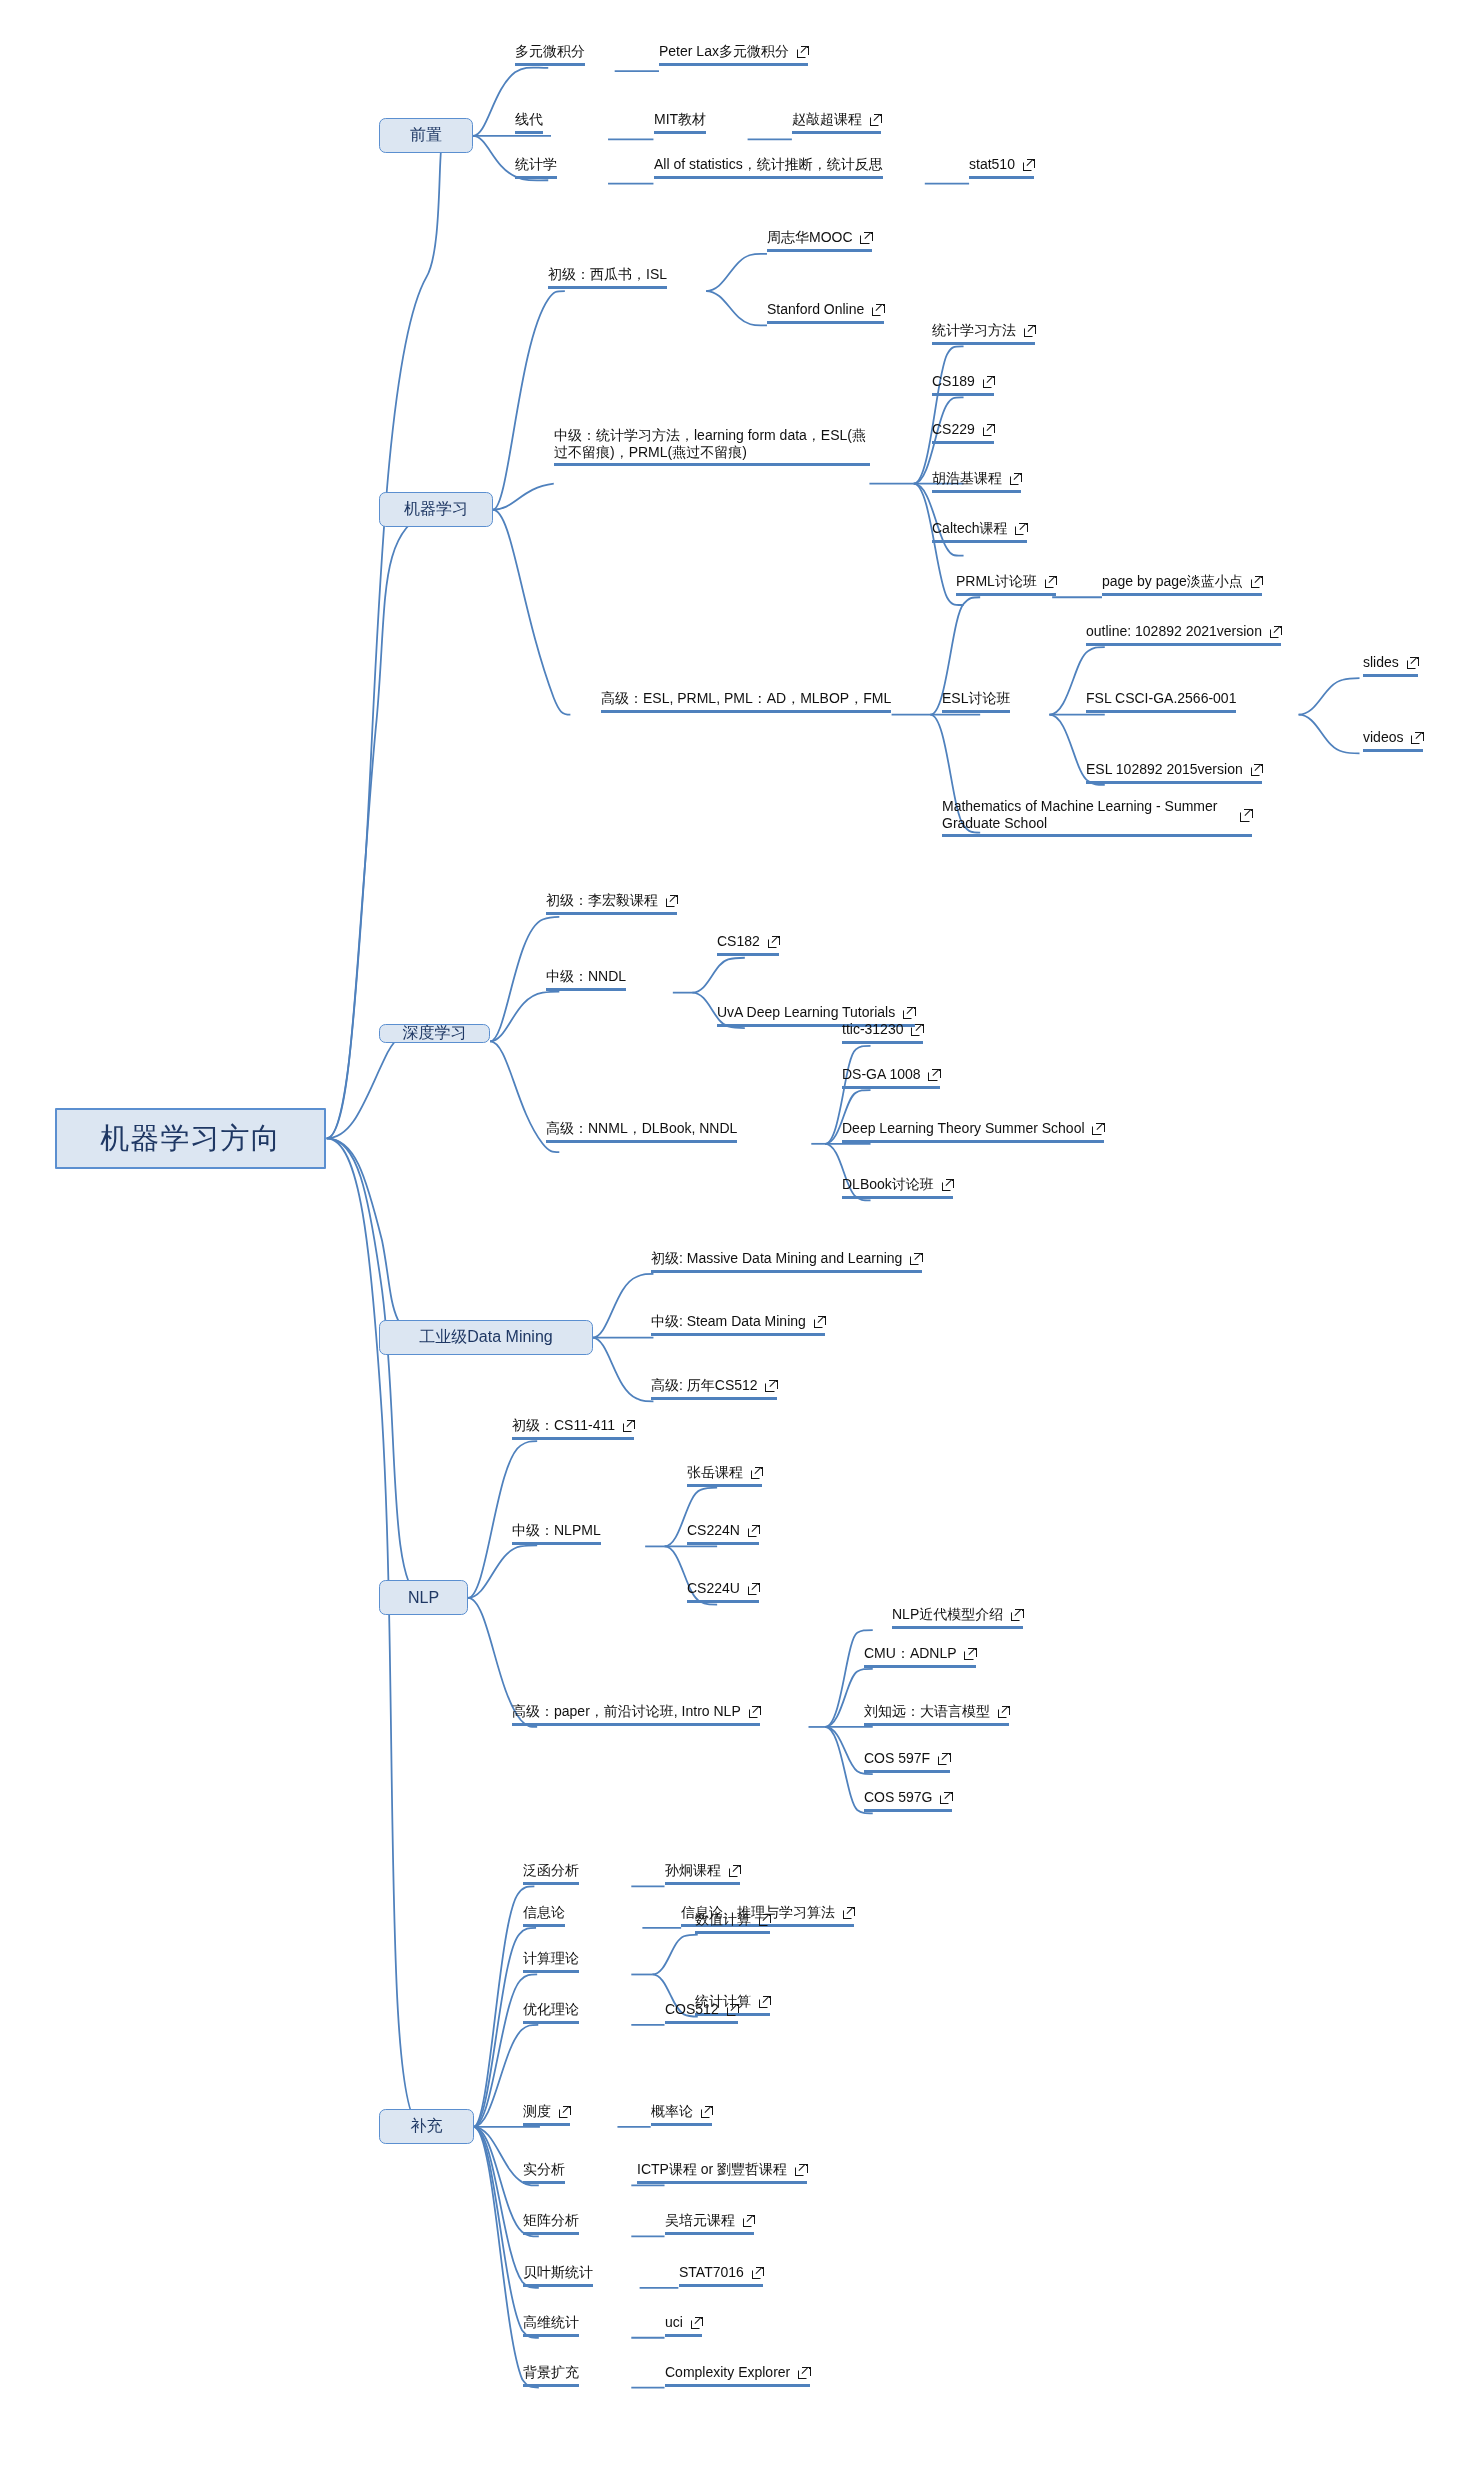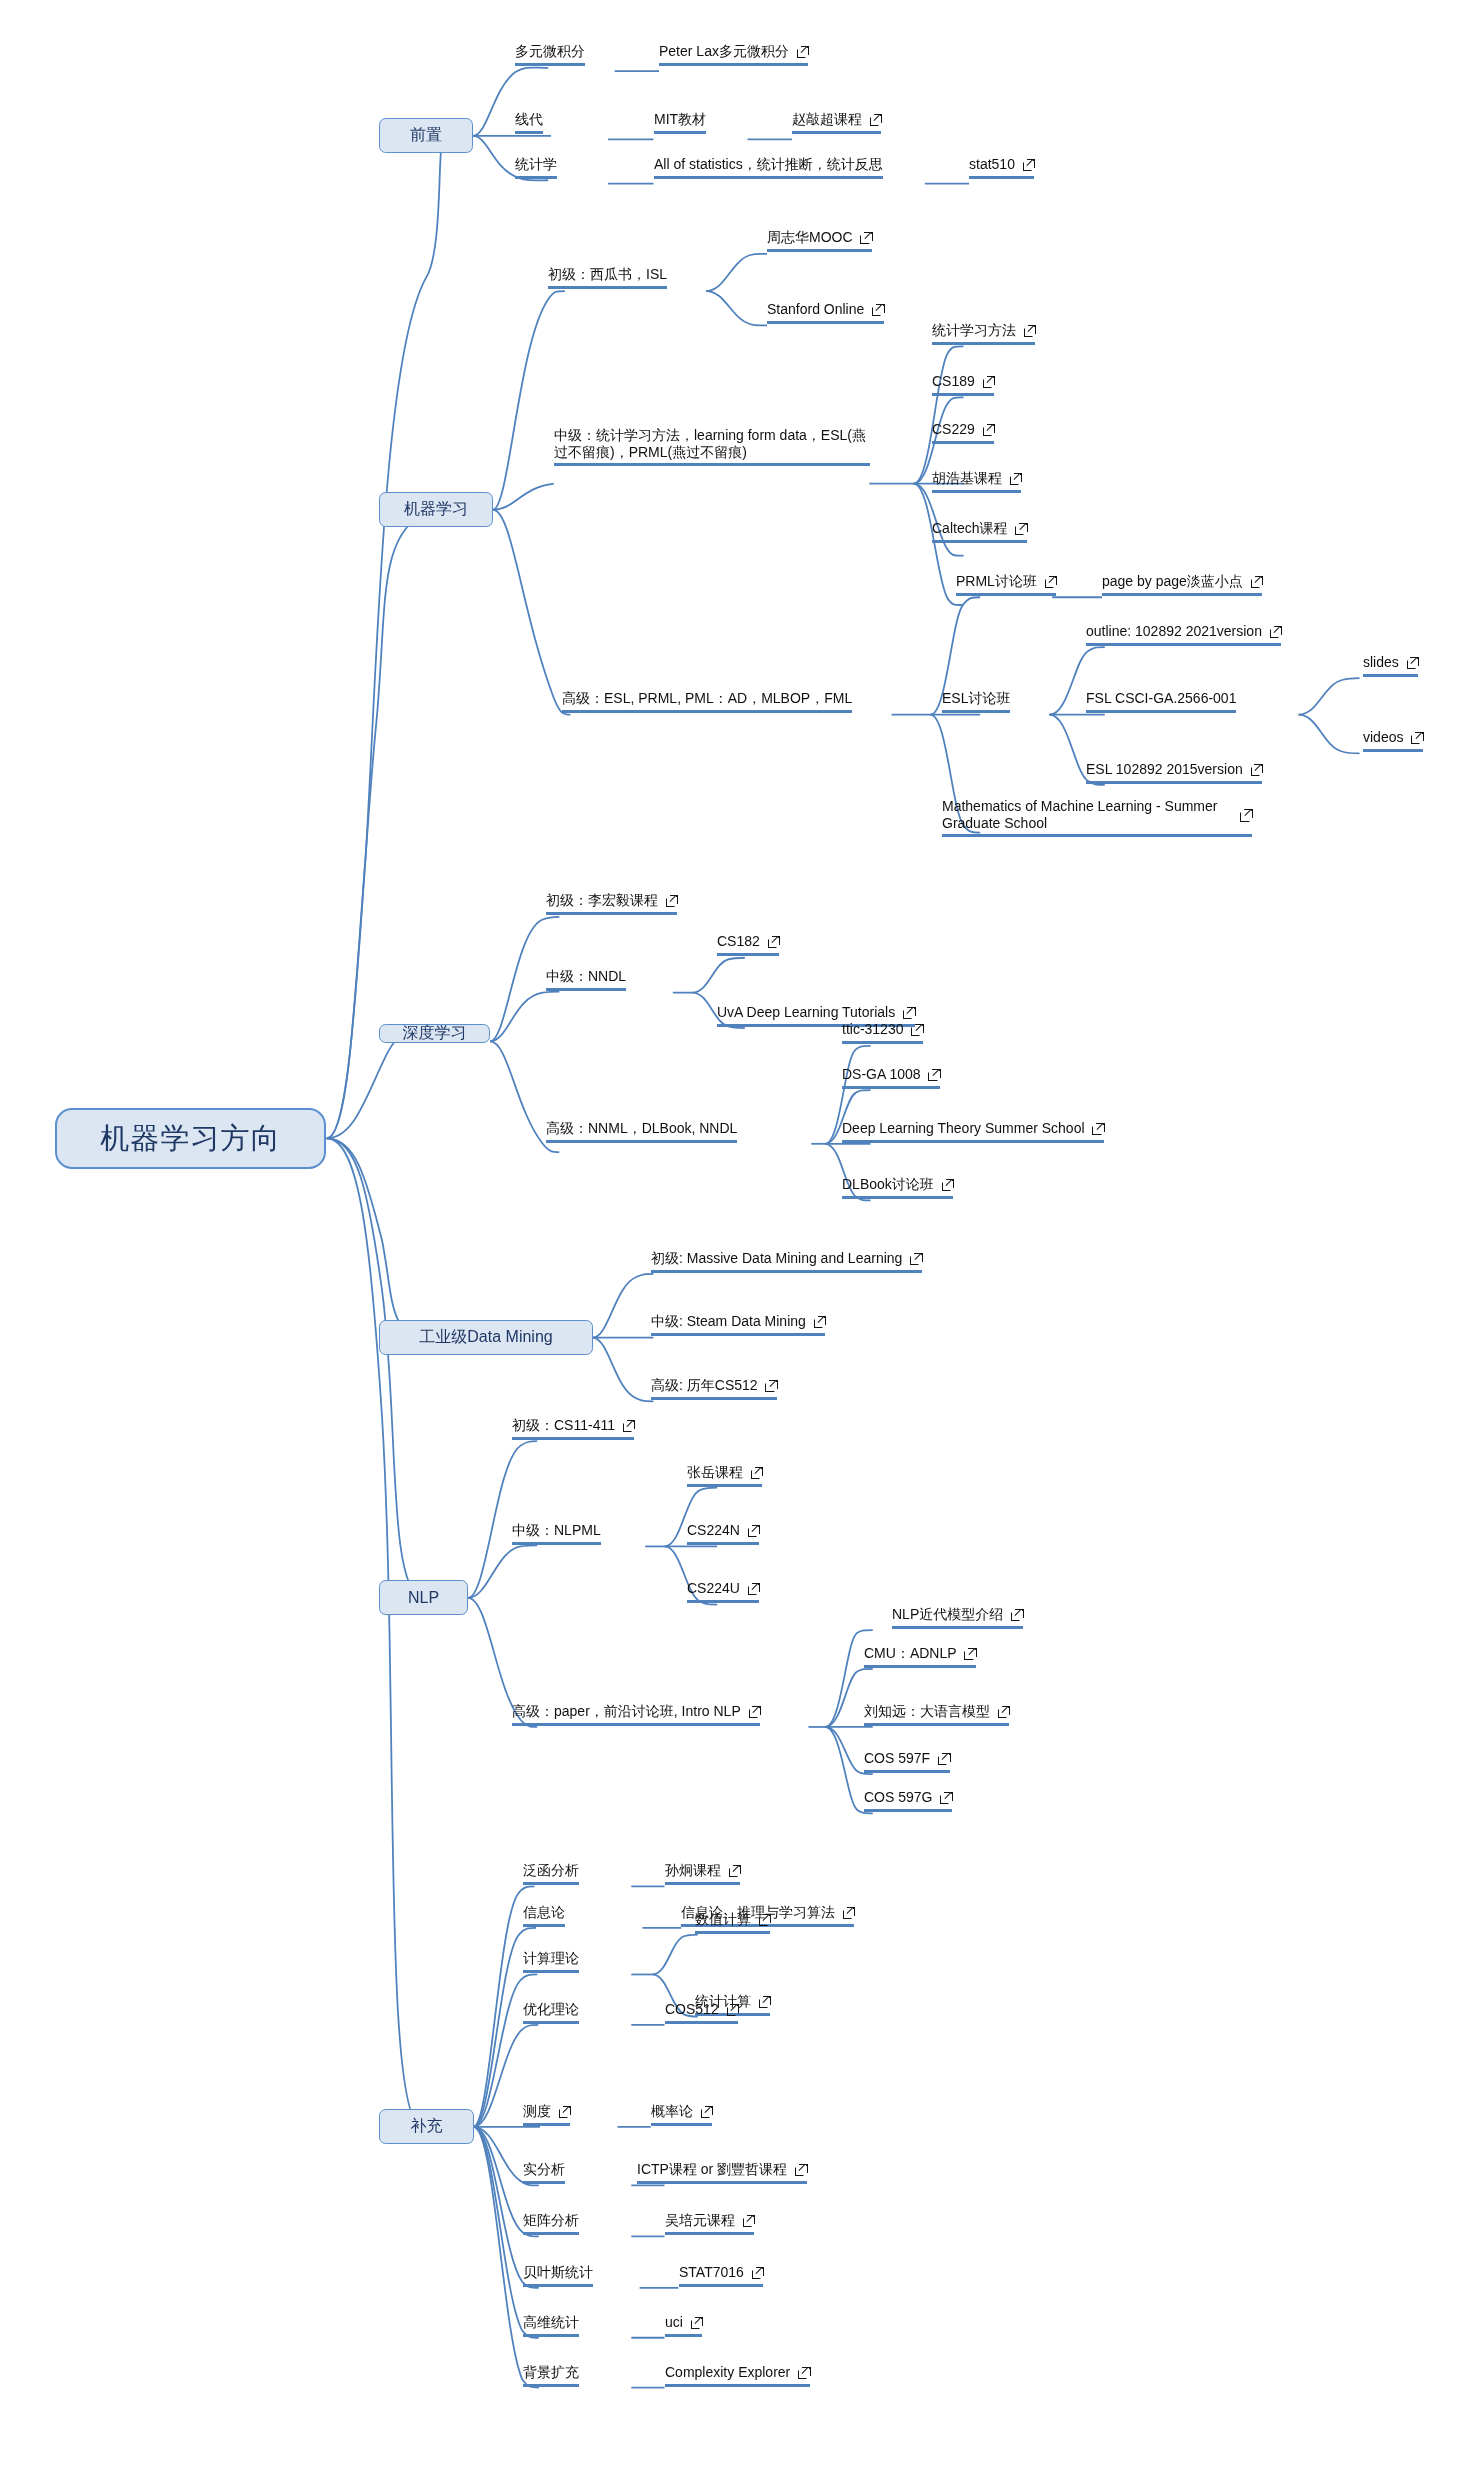--- a/index.html
+++ b/index.html
@@ -16,21 +16,21 @@
   svg.links {
     position: absolute; left: 0; top: 0;
     width: 1483px; height: 2487px;
     pointer-events: none;
   }
   
   .root-node {
     position: absolute;
     background: #dce6f2;
     border: 2.8px solid #5b8fd0;
-    border-radius: 17px;
+    border-radius: 1px;
     display: flex; align-items: center; justify-content: center;
     color: #1f3864;
     font-size: 29px;
     letter-spacing: 1.1px;
     white-space: nowrap;
   }
   
   .branch-node {
     position: absolute;
     background: #dce6f2;
@@ -318,21 +318,21 @@
         <i></i>
       </span>
   </div>
   <div class="topic" style="left:932px; top:520px;">
     <span class="txt">Caltech课程</span>
     <span class="ext">
         <i></i>
       </span>
   </div>
 
-  <div class="topic" style="left:562px; top:690px;">
+  <div class="topic" style="left:601px; top:690px;">
     <span class="txt">高级：ESL, PRML, PML：AD，MLBOP，FML</span>
   </div>
 
   <div class="topic" style="left:924px; top:573px;margin-left:32px;">
     <span class="txt">PRML讨论班</span>
     <span class="ext">
         <i></i>
       </span>
   </div>
   <div class="topic" style="left:1102px; top:573px;">

